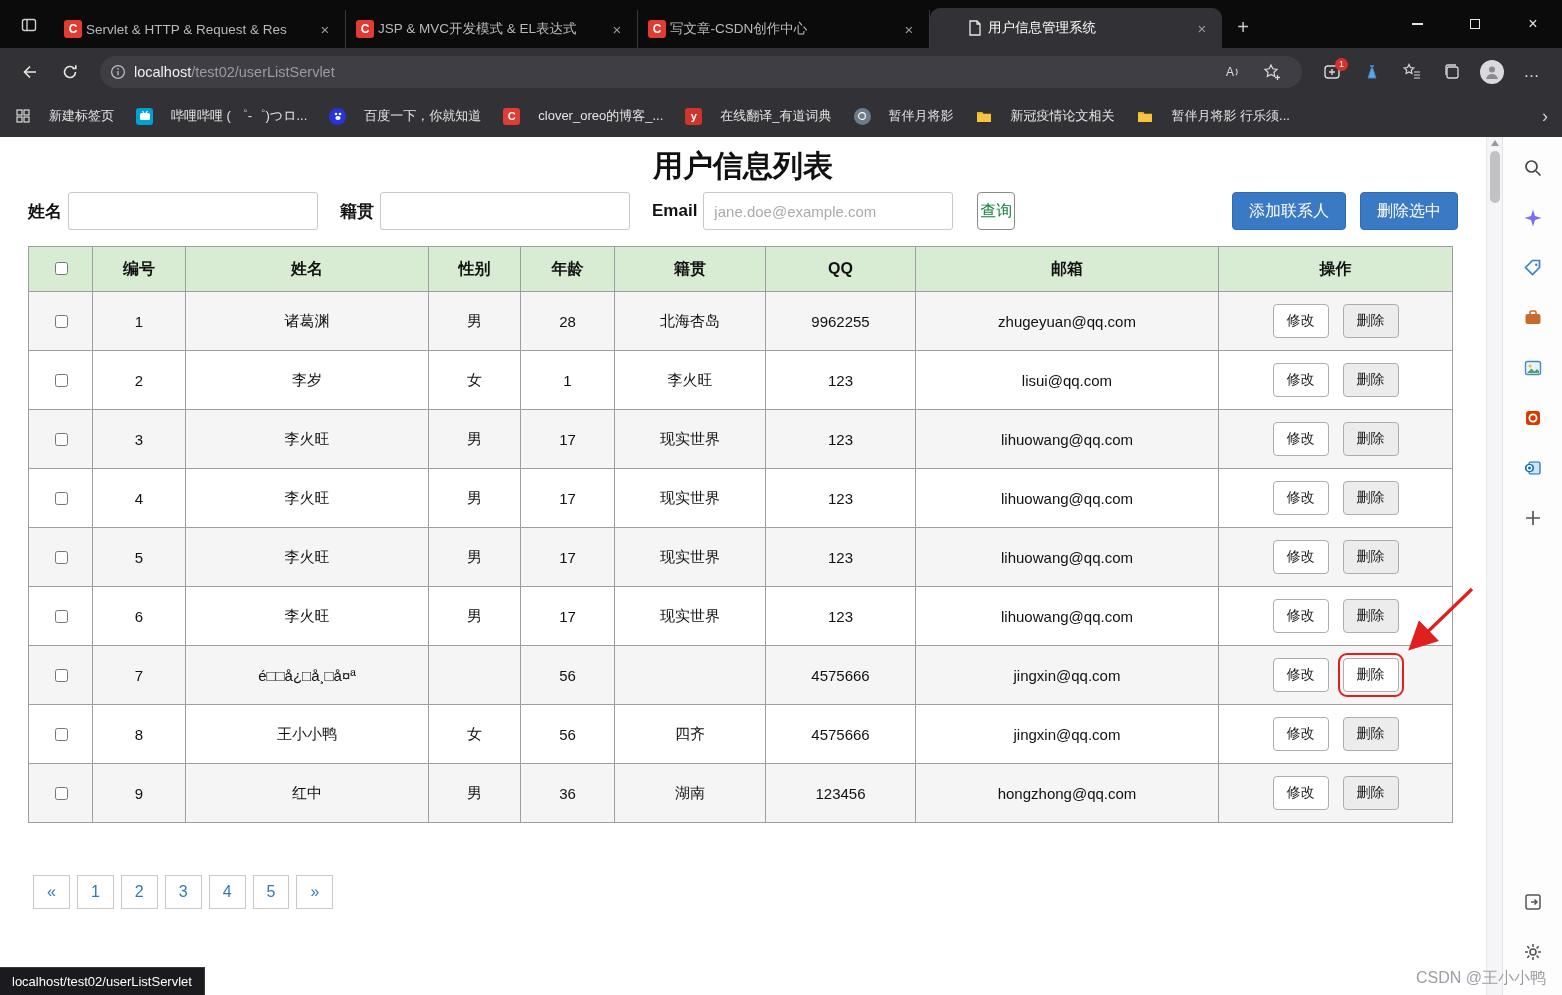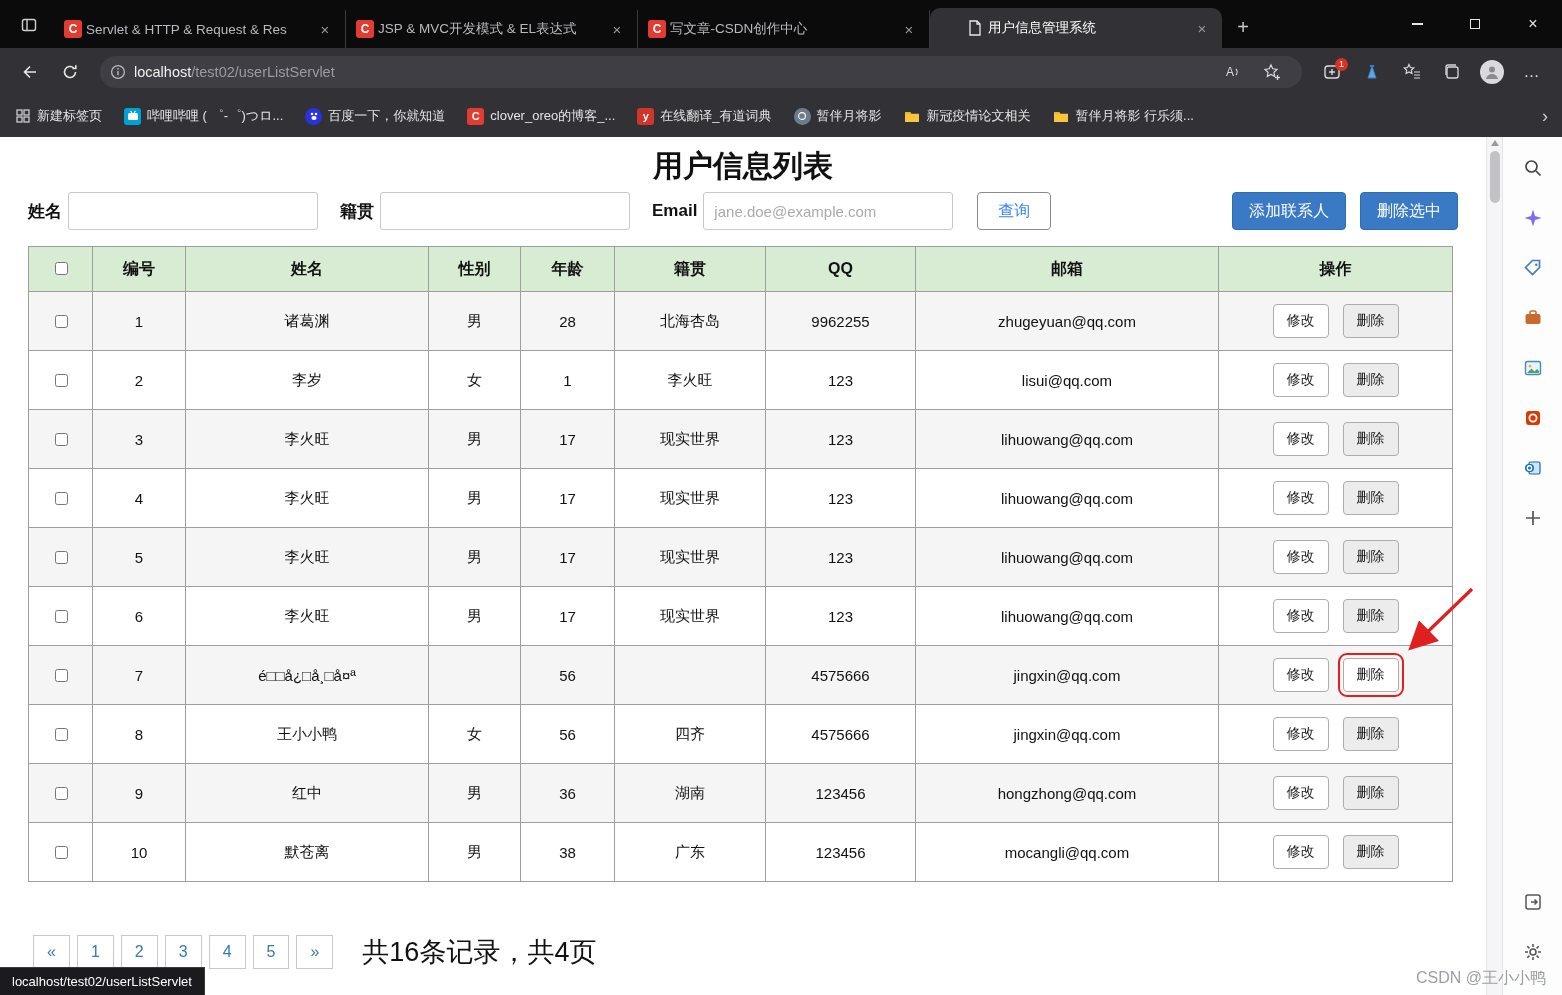--- a/index.html
+++ b/index.html
@@ -34,42 +34,42 @@
   .url .host { color:#f2f2f2; }
   .url .path { color:#9b9ba1; }
   .pill-icons { display:flex; align-items:center; }
   .badge { position:absolute; top:2px; right:1px; background:#d93025; color:#fff; font-size:9px; min-width:13px; height:13px;
            border-radius:7px; display:flex; align-items:center; justify-content:center; padding:0 2px; }
   .avatar { width:24px; height:24px; border-radius:50%; background:#d9d9de; display:flex; align-items:center; justify-content:center; overflow:hidden; }
   .more-glyph { color:#e3e3e3; font-size:16px; letter-spacing:1px; }
 
   
   .bookmarksbar { height:42px; background:#323236; display:flex; align-items:center; padding:0 14px; flex:0 0 42px; }
-  .bm { display:flex; align-items:center; margin-right:22px; color:#e4e4e6; font-size:13px; white-space:nowrap; }
+  .bm { display:flex; align-items:center; margin-right:22px; color:#e4e4e6; font-size:13px; white-space:nowrap;gap:12px; }
   .bm .bmicon { margin-right:6px; width:17px; height:17px; display:flex; align-items:center; justify-content:center;
                 border-radius:3px; font-size:11px; font-weight:bold; color:#fff; flex:0 0 17px; }
   .bm-chevron { margin-left:auto; color:#cfcfcf; font-size:18px; }
 
   
   .main { flex:1; display:flex; min-height:0; }
   .content { width:1486px; position:relative; background:#fff; overflow:hidden; }
   .vscroll { width:16px; background:#f5f5f7; position:relative; border-left:1px solid #e8e8e8; }
   .vscroll .up { position:absolute; top:3px; left:4px; width:0; height:0; border-left:4px solid transparent; border-right:4px solid transparent; border-bottom:6px solid #9a9a9a; }
   .vscroll .thumb { position:absolute; top:14px; left:3px; width:10px; height:52px; background:#c2c2c6; border-radius:5px; }
   .sidebar { width:60px; background:#fdfdfd; border-left:1px solid #e4e4e6; display:flex; flex-direction:column; align-items:center; padding:14px 0 10px; }
   .sbicon { width:34px; height:34px; margin-bottom:16px; display:flex; align-items:center; justify-content:center; border-radius:8px; }
   .sb-spacer { flex:1; }
 
   
   h1.pagetitle { margin:8px 0 0; text-align:center; font-size:30px; font-weight:600; color:#111; height:42px; line-height:42px; }
   .filter-row { display:flex; align-items:center; margin:4px 28px 0; height:40px; }
   .filter-row label { font-weight:700; font-size:17px; color:#111; margin-right:6px; }
   .filter-row input[type=text] { width:250px; height:38px; border:1px solid #c8c8c8; border-radius:3px; padding:0 10px; font-size:15px; margin-right:22px; }
   .filter-row input::placeholder { color:#aaa; }
-  .btn-query { height:38px; padding:0 20px; background:#fff; border:1px solid #8a8a8a; border-radius:4px; font-size:16px; color:#3b82f6; margin-left:2px; }
+  .btn-query { height:38px; padding:0 2px; background:#fff; border:1px solid #8a8a8a; border-radius:4px; font-size:16px; color:#15803d; margin-left:2px; }
   .spacer { flex:1; }
   .btn-primary { height:38px; padding:0 16px; background:var(--accent,#3a79c3); color:#fff; border:1px solid #2e6cb0; border-radius:4px; font-size:16px; margin-left:14px; }
 
   table.usertable { border-collapse:collapse; margin:15px 0 0 28px; table-layout:fixed; width:1424px; font-size:15px; color:#111; }
   table.usertable th, table.usertable td { border:1px solid #9e9e9e; text-align:center; overflow:hidden; }
   table.usertable th { background:var(--headergreen,#d7ecd3); height:45px; font-size:16px; font-weight:700; }
   table.usertable td { height:59px; background:#fff; }
   table.usertable tr:nth-child(odd) td { background:#f5f5f5; }
   .btn-sm { padding:7px 13px; font-size:14px; background:#fff; border:1px solid #adadad; border-radius:4px; color:#222; }
   .btn-sm.del { background:#ececec; }
@@ -421,43 +421,31 @@
             <td><input type="checkbox" style=""></td>
             <td>9</td>
             <td>红中</td>
             <td>男</td>
             <td>36</td>
             <td>湖南</td>
             <td>123456</td>
             <td>hongzhong@qq.com</td>
             <td><button class="btn-sm">修改</button><span class="ops-gap"></span><button class="btn-sm del">删除</button></td>
           </tr>
-          <tr>
-            <td><input type="checkbox" style=""></td>
-            <td>10</td>
-            <td>默苍离</td>
-            <td>男</td>
-            <td>38</td>
-            <td>广东</td>
-            <td>123456</td>
-            <td>mocangli@qq.com</td>
-            <td><button class="btn-sm">修改</button><span class="ops-gap"></span><button class="btn-sm del">删除</button></td>
-          </tr>
         </tbody>
       </table>
 
       <div class="pagination">
         <span class="pgbtn">«</span>
         <span class="pgbtn">1</span>
         <span class="pgbtn">2</span>
         <span class="pgbtn">3</span>
         <span class="pgbtn">4</span>
         <span class="pgbtn">5</span>
         <span class="pgbtn">»</span>
-        <span class="pgsummary">共16条记录，共4页</span>
       </div>
 
       <div class="status-tooltip">localhost/test02/userListServlet</div>
 
       <svg class="annot" width="1486" height="858">
         <defs>
           <marker id="ah" markerWidth="9" markerHeight="9" refX="6.5" refY="4.5" orient="auto">
             <path d="M0 0 L9 4.5 L0 9 z" fill="#e01f1f"></path>
           </marker>
         </defs>

